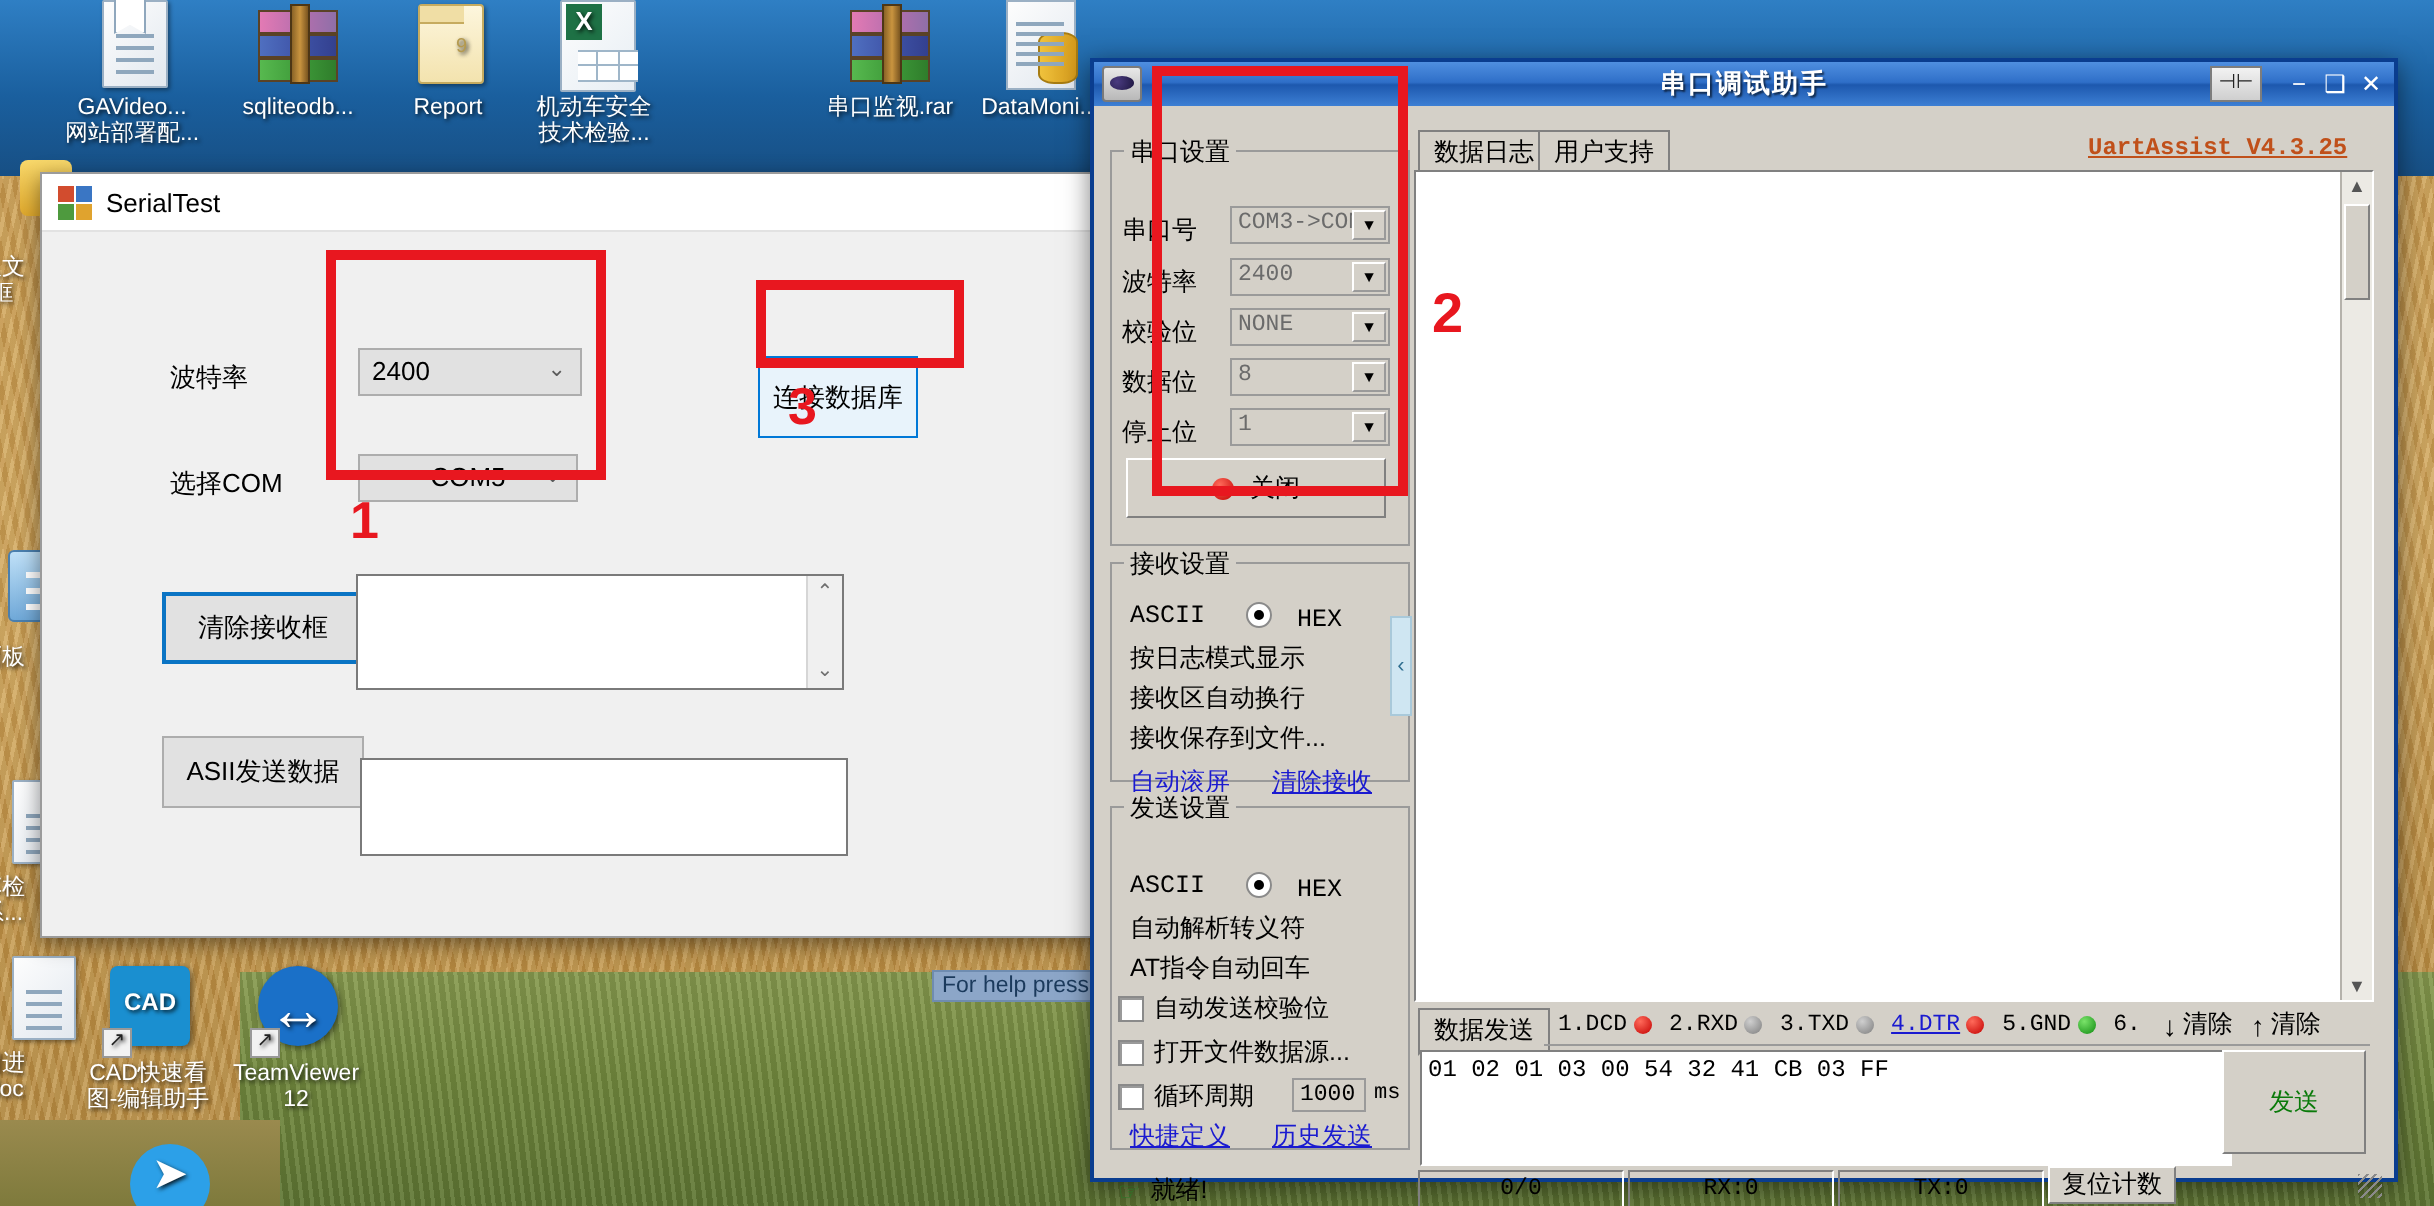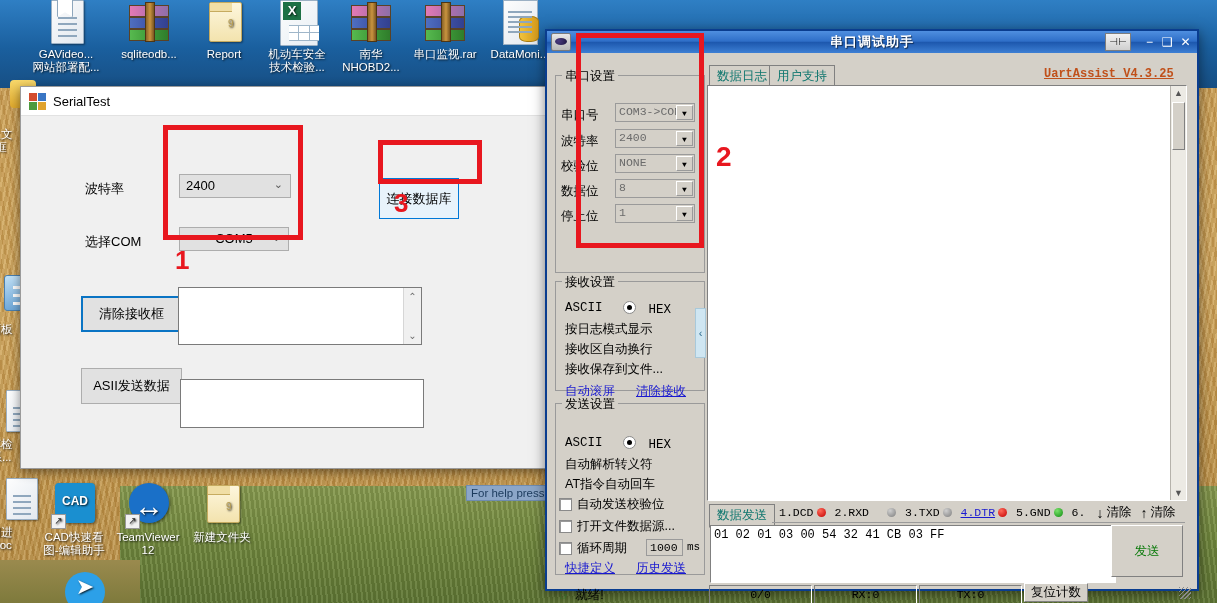--- a/index.html
+++ b/index.html
@@ -137,21 +137,21 @@
   #ua-title .ua-t{position:absolute;left:0;right:0;text-align:center;color:#fff;
     font-size:13px;font-weight:bold;letter-spacing:1px;text-shadow:1px 1px 1px rgba(0,0,0,.6);}
   #ua-title .ctrls{margin-left:auto;display:flex;align-items:center;padding-right:4px;z-index:2;}
   #ua-title .pin{width:24px;height:16px;background:linear-gradient(180deg,#f2f2f2,#cfcfcf);
     border:1px solid #7d7d7d;margin-right:8px;font-size:10px;text-align:center;line-height:15px;color:#222;}
   #ua-title .cbtn{width:15px;height:15px;margin-left:3px;color:#fff;font-size:12px;
     text-align:center;line-height:14px;}
   #ua-body{position:relative;height:534px;background:#d4d0c8;}
 
   .ua-tab{position:absolute;background:#d4d0c8;border:1px solid #808080;border-bottom:none;
-    font-size:12.5px;padding:2px 7px 3px;color:#0f766e;}
+    font-size:12.5px;padding:2px 7px 3px;color:#000000;}
   .ua-tab.active{background:#d4d0c8;border-bottom:1px solid #d4d0c8;font-weight:normal;}
   .ua-ver{position:absolute;color:#c0501a;font-family:"Liberation Mono","DejaVu Sans Mono",monospace;
     font-size:12px;font-weight:bold;text-decoration:underline;}
 
   .grp{position:absolute;border:1px solid #9a9a9a;}
   .grp .cap{position:absolute;top:-8px;left:6px;background:#d4d0c8;padding:0 3px;font-size:12.5px;color:#000;}
   .ua-lab{position:absolute;font-size:12.5px;color:#000;}
   .ua-combo{position:absolute;background:#d4d0c8;border:1px solid #9a9a9a;box-sizing:border-box;
     font-family:"Liberation Mono","DejaVu Sans Mono",monospace;font-size:11.5px;color:#6b6b6b;
     padding:1px 3px;overflow:hidden;white-space:nowrap;}
@@ -228,29 +228,20 @@
     <span class="lbl">Report</span>
   </div>
 
   <div class="dicon" style="left:253px;top:0px;">
     <div class="glyph">
       <div class="ic-xls" style="position:absolute;left:6px;top:0;width:36px;height:44px;"></div>
     </div>
     <span class="lbl">机动车安全<br>技术检验...</span>
   </div>
 
-  <div class="dicon" style="left:327px;top:0px;">
-    <div class="glyph ic-rar">
-      <span class="r1"></span>
-        <span class="r2"></span>
-        <span class="r3"></span>
-        <span class="band"></span>
-    </div>
-    <span class="lbl">南华<br>NHOBD2...</span>
-  </div>
 
   <div class="dicon" style="left:401px;top:0px;">
     <div class="glyph ic-rar">
       <span class="r1"></span>
         <span class="r2"></span>
         <span class="r3"></span>
         <span class="band"></span>
     </div>
     <span class="lbl">串口监视.rar</span>
   </div>
@@ -295,26 +286,20 @@
       <div class="ic-shortcut">↗</div>
     </div>
     <span class="lbl">CAD快速看<br>图-编辑助手</span>
   </div>
   <div class="dicon" style="left:104px;top:483px;">
     <div class="glyph">
       <div class="ic-tv" style="position:absolute;left:4px;top:0;width:40px;height:40px;"></div>
       <div class="ic-shortcut">↗</div>
     </div>
     <span class="lbl">TeamViewer<br>12</span>
-  </div>
-  <div class="dicon" style="left:178px;top:483px;">
-    <div class="glyph">
-      <div class="ic-folder" style="position:absolute;left:8px;top:2px;width:31px;height:36px;"></div>
-    </div>
-    <span class="lbl">新建文件夹</span>
   </div>
 
   <div class="dicon" style="left:40px;top:572px;">
     <div class="glyph">
       <div class="ic-tel" style="position:absolute;left:4px;top:0;width:40px;height:40px;"></div>
     </div>
   </div>
 </div>
 
 <div id="serialtest">
@@ -424,20 +409,24 @@
       <span>8</span>
       <span class="ar">▼</span>
     </div>
 
     <span class="ua-lab" style="left:14px;top:155px;">停止位</span>
     <div class="ua-combo" style="left:68px;top:151px;width:80px;height:19px;">
       <span>1</span>
       <span class="ar">▼</span>
     </div>
 
+    <div class="ua-btn" style="left:16px;top:176px;width:130px;height:30px;gap:8px;">
+      <span class="led red"></span>
+      <span>关闭</span>
+    </div>
 
     <div class="grp" style="left:8px;top:228px;width:148px;height:108px;">
       <span class="cap">接收设置</span>
     </div>
     <span class="ua-lab mono" style="left:18px;top:248px;">ASCII</span>
     <span class="ua-lab mono" style="left:76px;top:248px;">
       <span class="ua-radio"></span>
       <span style="margin-left:5px;">HEX</span>
     </span>
     <span class="ua-lab" style="left:18px;top:268px;">按日志模式显示</span>
@@ -496,21 +485,21 @@
 
     <div class="ua-tab active" style="left:162px;top:451px;">
       <span>数据发送</span>
     </div>
 
     <div style="position:absolute;left:225px;top:450px;width:413px;height:20px;display:flex;align-items:center;gap:9px;padding-left:7px;box-sizing:border-box;border-bottom:1px solid #9a9a9a;">
       <span class="mono" style="font-size:11.5px;display:flex;align-items:center;gap:3px;">
         <span>1.DCD</span>
         <span class="led red" style="width:9px;height:9px;"></span>
       </span>
-      <span class="mono" style="font-size:11.5px;display:flex;align-items:center;gap:18px;">
+      <span class="mono" style="font-size:11.5px;display:flex;align-items:center;gap:3px;">
         <span>2.RXD</span>
         <span class="led gray" style="width:9px;height:9px;"></span>
       </span>
       <span class="mono" style="font-size:11.5px;display:flex;align-items:center;gap:3px;">
         <span>3.TXD</span>
         <span class="led gray" style="width:9px;height:9px;"></span>
       </span>
       <span class="mono" style="font-size:11.5px;display:flex;align-items:center;gap:3px;">
         <span style="color:#1a1ad0;text-decoration:underline;">4.DTR</span>
         <span class="led red" style="width:9px;height:9px;"></span>

